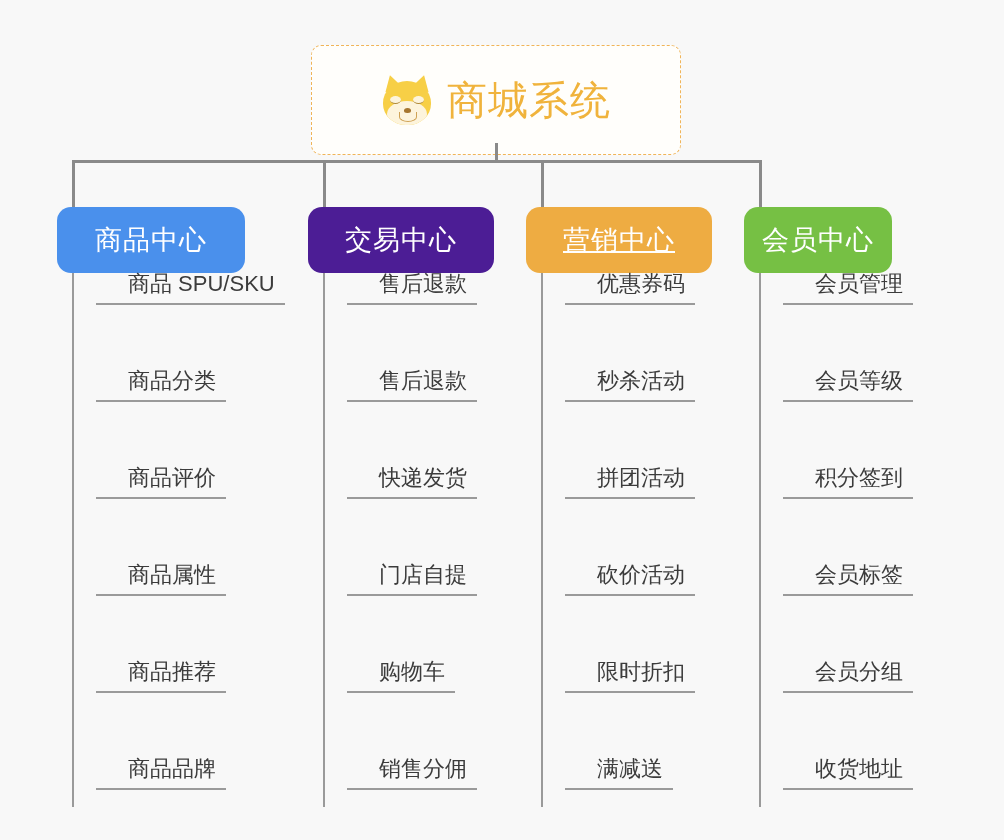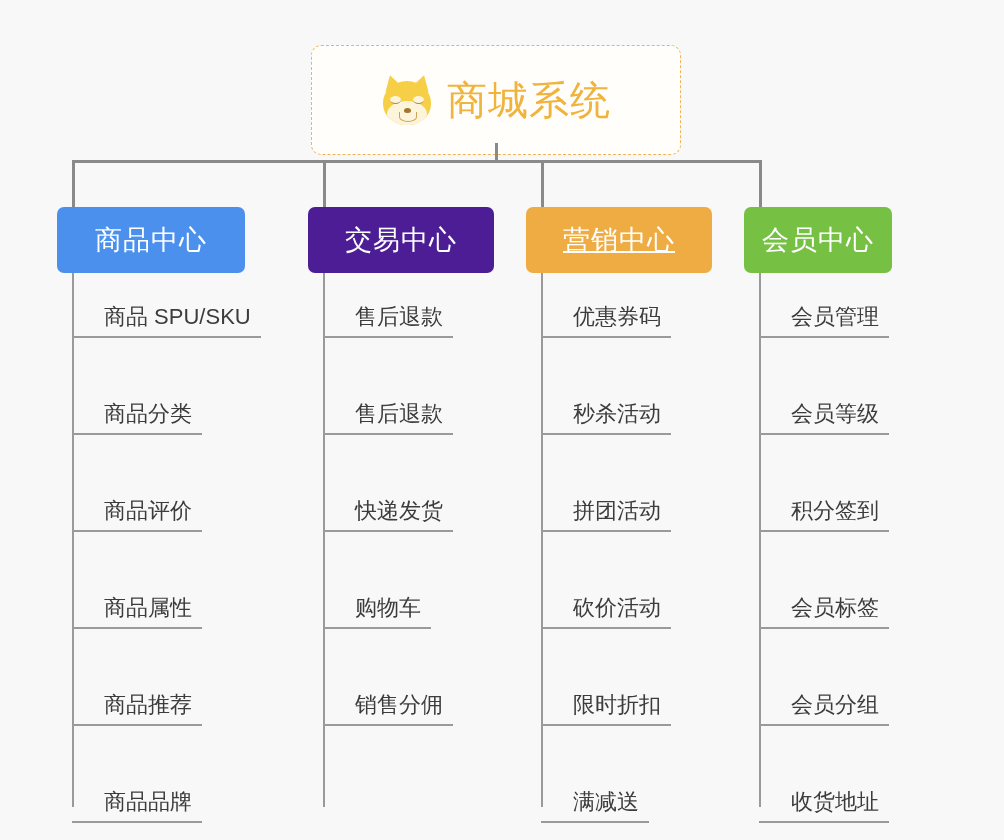--- a/index.html
+++ b/index.html
@@ -111,21 +111,21 @@
   .wire-drop   { width: 3px; }
 
   
   .branch {
     position: absolute;
     top: 207px;
   }
   .branch-head {
     box-sizing: border-box;
     height: 66px;
-    border-radius: 7px;
+    border-radius: 14px;
     display: flex;
     align-items: center;
     justify-content: center;
     color: #ffffff;
     font-size: 27px;
     letter-spacing: 1px;
   }
   .branch-spine {
     position: absolute;
     left: 15px;
@@ -136,21 +136,22 @@
   .leaf-list {
     position: absolute;
     left: 15px;
     top: 66px;
   }
   .leaf {
     position: relative;
     height: 97px;
     box-sizing: border-box;
     display: flex;
-    align-items: center;
+    align-items: flex-start;
+    padding-left: 24px;
   }
   .leaf-label {
     font-size: 22px;
     color: #3c3c3c;
     white-space: nowrap;
     padding: 0 10px 8px 32px;
     border-bottom: 2px solid #9a9a9a;
     line-height: 1;
   }
 </style>
@@ -215,20 +216,23 @@
           <div class="leaf">
             <div class="leaf-label">售后退款</div>
           </div>
           <div class="leaf">
             <div class="leaf-label">售后退款</div>
           </div>
           <div class="leaf">
             <div class="leaf-label">快递发货</div>
           </div>
           <div class="leaf">
+            <div class="leaf-label">门店自提</div>
+          </div>
+          <div class="leaf">
             <div class="leaf-label">购物车</div>
           </div>
           <div class="leaf">
             <div class="leaf-label">销售分佣</div>
           </div>
         </div>
       </div>
       <div class="branch" style="left: 526px; width: 186px;">
         <div class="branch-head" style="background: rgb(238, 172, 66); width: 186px; text-decoration: underline;">营销中心</div>
         <div class="branch-spine" style="height: 534px;"></div>

